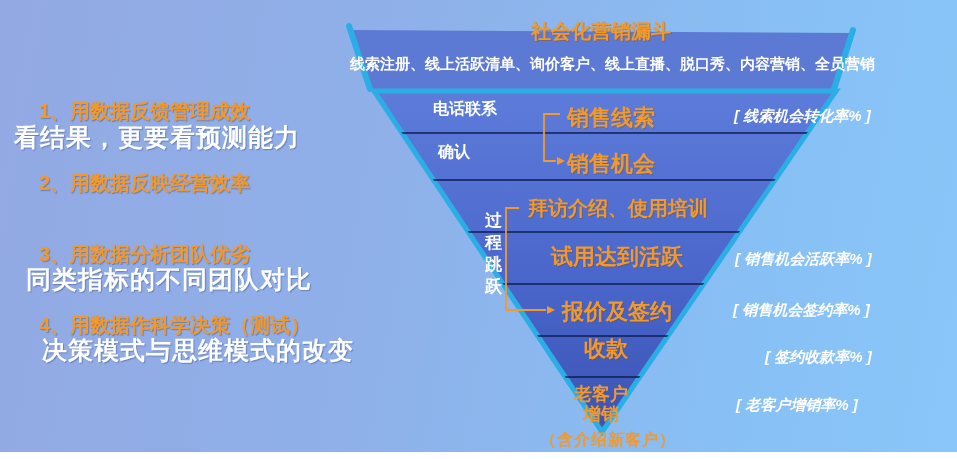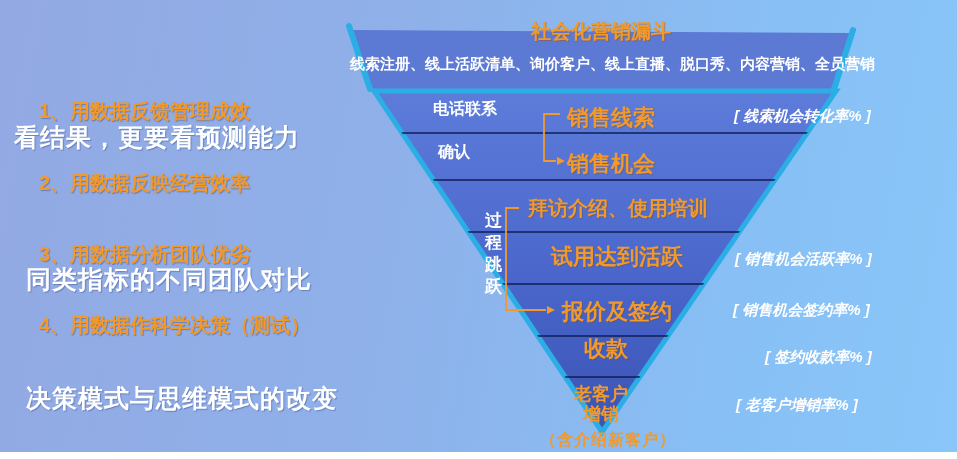--- a/index.html
+++ b/index.html
@@ -72,21 +72,21 @@
 
   <div class="abs lp-head orange shadow" style="left:39px;top:98px;">1、用数据反馈管理成效</div>
   <div class="abs lp-desc white shadow" style="left:14px;top:121px;">看结果，更要看预测能力</div>
 
   <div class="abs lp-head orange shadow" style="left:39px;top:170px;">2、用数据反映经营效率</div>
 
   <div class="abs lp-head orange shadow" style="left:39px;top:241px;">3、用数据分析团队优劣</div>
   <div class="abs lp-desc white shadow" style="left:26px;top:263px;">同类指标的不同团队对比</div>
 
   <div class="abs lp-head orange shadow" style="left:39px;top:312px;">4、用数据作科学决策（测试）</div>
-  <div class="abs lp-desc white shadow" style="left:26px;top:334px;margin-top:48px;">决策模式与思维模式的改变</div>
+  <div class="abs lp-desc white shadow" style="left:42px;top:334px;">决策模式与思维模式的改变</div>
 
   <div class="abs stage-side white" style="left:433px;top:99px;">电话联系</div>
   <div class="abs stage-main orange" style="left:567px;top:103px;">销售线索</div>
 
   <div class="abs stage-side white" style="left:438px;top:142px;">确认</div>
   <div class="abs stage-main orange" style="left:567px;top:149px;">销售机会</div>
 
   <div class="abs stage-main orange" style="left:528px;top:195px;font-size:20px;">拜访介绍、使用培训</div>
 
   <div class="abs process-skip white" style="left:483px;top:210px;">过程跳跃</div>

